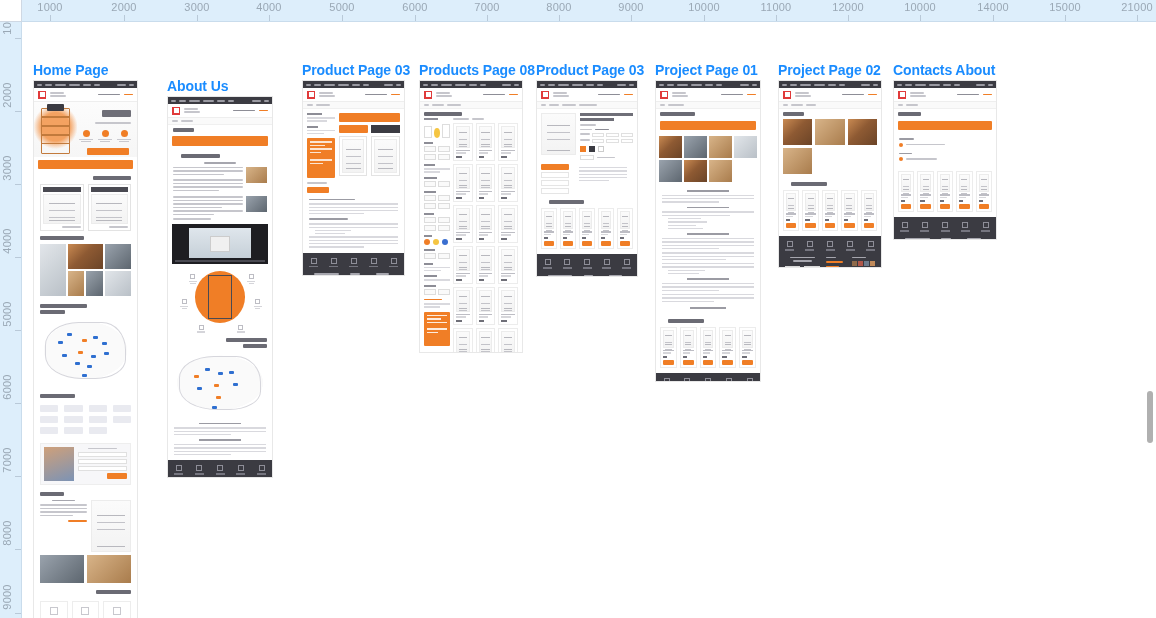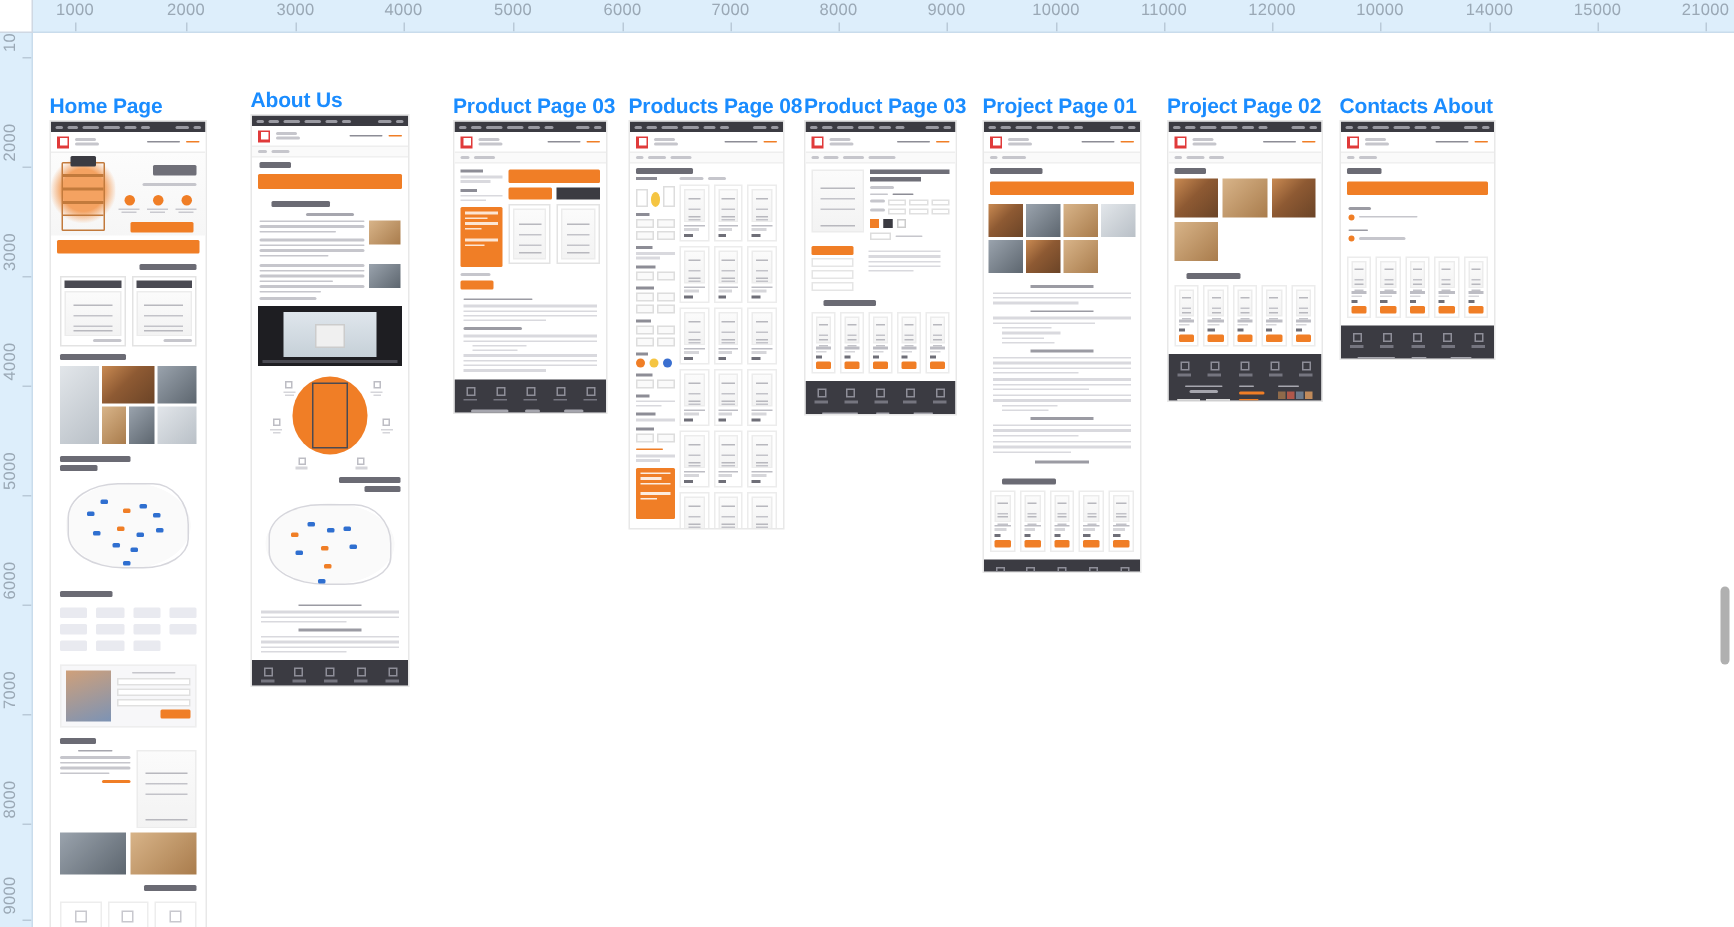--- a/index.html
+++ b/index.html
@@ -529,21 +529,21 @@
                 <div class="ic"></div>
                 <div class="ln"></div>
                 <div class="ln" style="width:60%;margin:0 auto"></div>
               </div>
           </div>
         </div>
 
       </div>
     </div>
 
-    <div class="artboard" style="left:145px; top:12px; width:106px;text-align:right;">
+    <div class="artboard" style="left:145px; top:32px; width:106px;text-align:right;">
       <div class="ab-title">About Us</div>
       <div class="ab-body" style="height:382px;">
         <div class="w-head">
           <i style="width:5px"></i>
             <i style="width:7px"></i>
             <i style="width:11px"></i>
             <i style="width:11px"></i>
             <i style="width:8px"></i>
             <i style="width:6px"></i>
           <span class="sp"></span>

